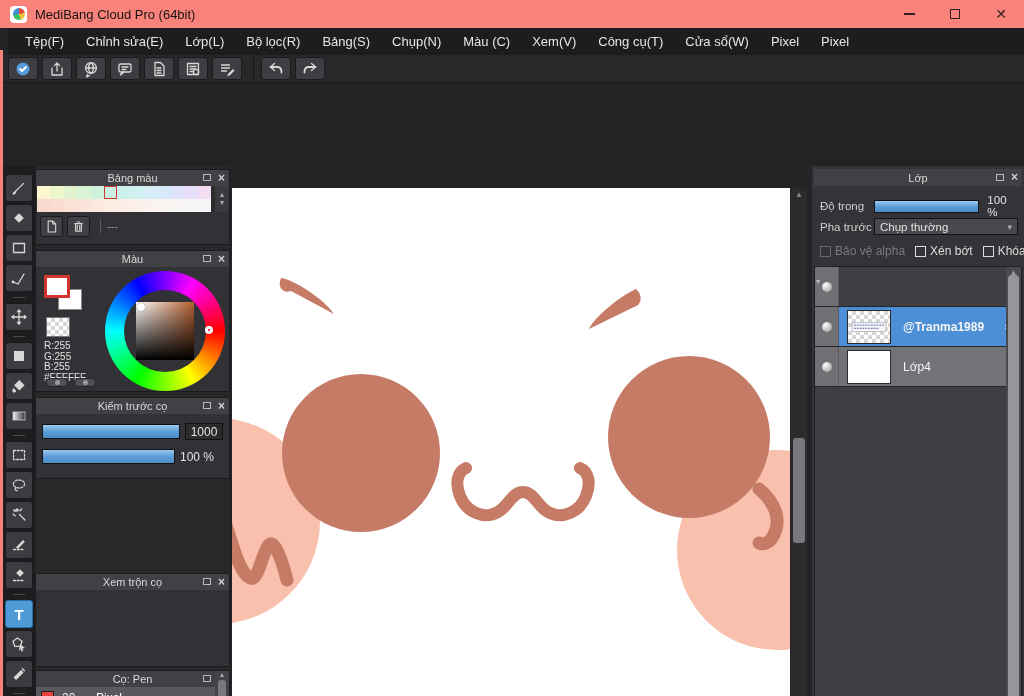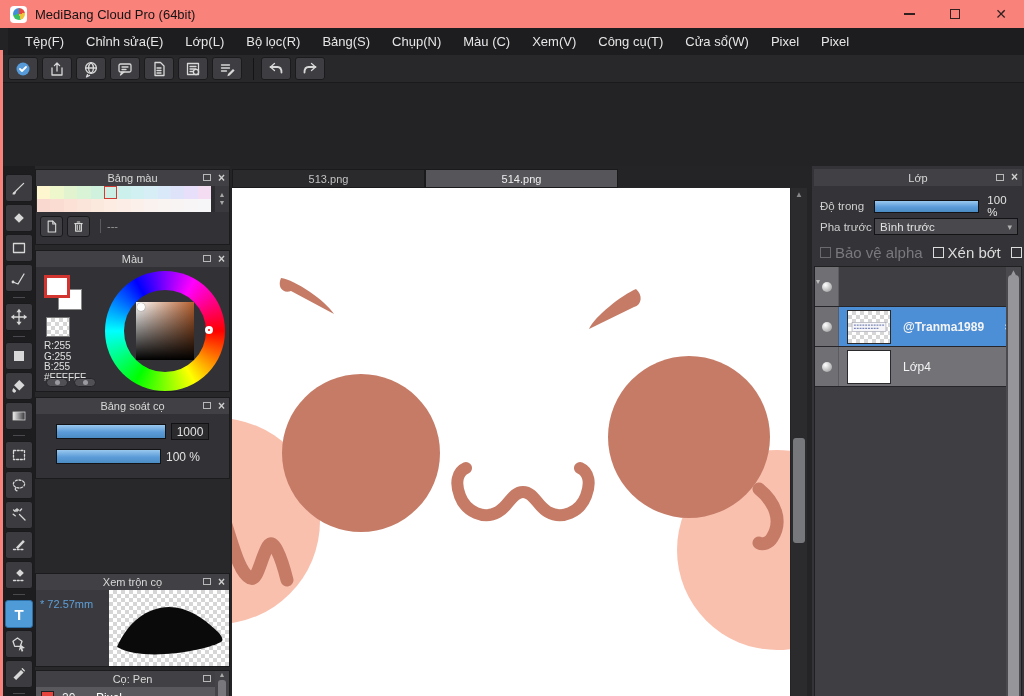--- a/index.html
+++ b/index.html
@@ -69,21 +69,21 @@
   .pills{position:absolute;left:10px;bottom:4px;display:flex;gap:6px;}
   .pill{width:22px;height:9px;border-radius:5px;background:#505055;border:1px solid #26262a;display:flex;align-items:center;justify-content:center;}
   .pill i{display:block;width:5px;height:5px;border-radius:50%;background:#9a9aa0;}
   .wheel{position:absolute;right:4px;top:4px;width:120px;height:120px;border-radius:50%;background:conic-gradient(from 90deg,#ff0000,#ffff00,#00ff00,#00ffff,#0000ff,#ff00ff,#ff0000);}
   .wheel .hole{position:absolute;left:19px;top:19px;width:82px;height:82px;border-radius:50%;background:#323236;}
   .sv{position:absolute;left:31px;top:31px;width:58px;height:58px;background:linear-gradient(to bottom,rgba(0,0,0,0),#000),linear-gradient(to right,#fff,#b45f2e);}
   .svdot{position:absolute;left:1px;top:1px;width:8px;height:8px;border-radius:50%;background:#fff;box-shadow:0 0 1px #555;}
   .huedot{position:absolute;left:100px;top:55px;width:8px;height:8px;border:3px solid #fff;border-radius:50%;}
 
   
-  .sliderrow{display:flex;align-items:center;padding:0 20px;margin-top:9px;}
+  .sliderrow{display:flex;align-items:center;padding:0 6px;margin-top:9px;}
   .slider{height:15px;flex:1;border:1px solid #131316;background:linear-gradient(180deg,#9ac8ef,#5b9bd8 55%,#4c8cc4);}
   .valbox{width:38px;height:17px;margin-left:5px;background:#2b2b2e;border:1px solid #121214;color:#e2e2e2;font-size:12px;text-align:center;line-height:16px;}
   .valtxt{width:43px;margin-left:5px;color:#e2e2e2;font-size:12px;text-align:left;}
 
   
   .prevbody{display:flex;height:76px;}
   .prevleft{width:73px;background:#3a3a3e;padding:4px;}
   .prevsize{color:#5e9fd8;font-size:11px;}
   .prevright{flex:1;position:relative;}
   .prevright svg{position:absolute;inset:0;width:100%;height:100%;}
@@ -112,21 +112,21 @@
   .layerp{position:absolute;left:812px;top:83px;width:212px;height:613px;background:#343438;}
   .lphead{position:absolute;left:2px;right:2px;top:3px;height:17px;background:#414145;display:flex;align-items:center;justify-content:center;color:#d8d8d8;font-size:11px;}
   .lprow{position:absolute;left:8px;right:6px;display:flex;align-items:center;}
   .lplabel{color:#cfcfcf;font-size:11.5px;width:54px;flex:none;}
   .lpslider{height:13px;width:112px;border:1px solid #131316;background:linear-gradient(180deg,#9ac8ef,#5b9bd8 55%,#4c8cc4);}
   .lpval{color:#e2e2e2;font-size:11.5px;margin-left:8px;}
   .lpselect{width:148px;height:17px;background:#48484d;border:1px solid #131316;color:#e2e2e2;font-size:11.5px;display:flex;align-items:center;padding:0 5px;}
   .lpselect .caret{margin-left:auto;color:#b0b0b0;font-size:9px;}
   .chk{display:flex;align-items:center;margin-right:10px;}
   .cbox{width:11px;height:11px;border:1.5px solid #dcdcdc;margin-right:4px;flex:none;}
-  .chk span{color:#dcdcdc;font-size:15px;white-space:nowrap;}
+  .chk span{color:#dcdcdc;font-size:12px;white-space:nowrap;}
   .chk.dis .cbox{border-color:#6a6a6e;}
   .chk.dis span{color:#7a7a7e;}
   .llist{position:absolute;left:2px;right:2px;top:100px;bottom:29px;background:#3f3f43;border:1px solid #202023;overflow:hidden;}
   .lrow{height:40px;display:flex;border-bottom:1px solid #26262a;}
   .ldotcol{width:24px;background:#707074;display:flex;align-items:center;justify-content:center;border-right:1px solid #5c5c60;flex:none;}
   .ldot{width:10px;height:10px;border-radius:50%;background:radial-gradient(circle at 35% 30%,#ffffff,#c2c2c2 55%,#8e8e92);}
   .lcontent{flex:1;display:flex;align-items:center;background:#737377;position:relative;padding-left:8px;}
   .lcontent.sel{background:#4d8fd6;}
   .lthumb{width:44px;height:34px;border:1px solid #2a2a2d;position:relative;flex:none;overflow:hidden;}
   .lthumb svg{position:absolute;inset:0;width:100%;height:100%;}
@@ -481,48 +481,40 @@
             <div class="sv">
                 <div class="svdot"></div>
               </div>
             <div class="huedot"></div>
           </div>
         </div>
       </div>
 
       <div class="panel" style="top:231px;height:82px;">
         <div class="phead">
-            <span>Bảng soát cọ</span>
+            <span>Kiểm trước cọ</span>
           <div class="pop"></div>
             <div class="px">×</div>
         </div>
         <div class="sliderrow">
           <div class="slider"></div>
           <div class="valbox">1000</div>
         </div>
         <div class="sliderrow">
           <div class="slider"></div>
           <div class="valtxt">100 %</div>
         </div>
       </div>
 
       <div class="panel" style="top:407px;height:94px;">
         <div class="phead">
             <span>Xem trộn cọ</span>
           <div class="pop"></div>
             <div class="px">×</div>
         </div>
-        <div class="prevbody">
-          <div class="prevleft"><span class="prevsize">* 72.57mm</span></div>
-          <div class="prevright checker">
-            <svg viewBox="0 0 120 72">
-                <path d="M8 55 C18 31 38 15 60 15 C78 15 93 25 108 39 C113 44 115 48 112 50 C95 59 34 70 8 55 Z" fill="#0a0a0a"></path>
-              </svg>
-          </div>
-        </div>
       </div>
 
       <div class="panel" style="top:504px;height:86px;">
         <div class="phead">
             <span>Cọ: Pen</span>
           <div class="pop"></div>
             <div class="px">×</div>
         </div>
         <div class="blist">
             <div class="brow">
@@ -533,28 +525,20 @@
           </div>
         <div class="bscroll">
             <span>▲</span>
             <div class="thumbv"></div>
           </div>
       </div>
 
     </div>
 
     <div class="canvas-area">
-      <div class="tabs">
-        <div class="tab">
-            <span>513.png</span>
-          </div>
-        <div class="tab active">
-            <span>514.png</span>
-          </div>
-      </div>
       <div class="canvas">
         <svg width="558" height="583" viewBox="0 0 558 583">
           <circle cx="-15" cy="333" r="103" fill="#f9c0ae"></circle>
           <circle cx="545" cy="362" r="100" fill="#f9c0ae"></circle>
           <circle cx="129" cy="265" r="79" fill="#c57b66"></circle>
           <circle cx="457" cy="249" r="81" fill="#c57b66"></circle>
           <path d="M49 90 C45 99 51 106 59 103 L102 126 C93 112 63 92 49 90 Z" fill="#c57b66"></path>
           <path d="M404 101 C411 107 410 117 402 119 L357 141 C363 128 390 107 404 101 Z" fill="#c57b66"></path>
           <path fill="none" stroke-width="12" stroke-linecap="round" d="M234 280 C225 284 223 295 228 308 C234 324 252 332 266 324 C277 318 280 304 291 304 C302 304 305 318 316 324 C330 332 348 324 354 308 C359 295 357 284 348 280" stroke="#c57b66"></path>
           <path fill="none" stroke-width="13" stroke-linecap="round" d="M-6 337 C2 362 8 385 18 390 C26 393 28 372 36 358 C41 349 49 368 55 392" stroke="#c57b66"></path>
@@ -576,21 +560,21 @@
         <div class="px" style="line-height:17px;">×</div>
       </div>
       <div class="lprow" style="top:28px;">
         <span class="lplabel">Độ trong</span>
         <div class="lpslider"></div>
         <span class="lpval">100 %</span>
       </div>
       <div class="lprow" style="top:52px;">
         <span class="lplabel">Pha trước</span>
         <div class="lpselect">
-          <span>Bình trước</span>
+          <span>Chụp thường</span>
           <span class="caret">▾</span>
         </div>
       </div>
       <div class="lprow" style="top:78px;">
           <label class="chk dis">
             <span class="cbox"></span>
             <span>Bảo vệ alpha</span>
           </label>
           <label class="chk">
             <span class="cbox"></span>

